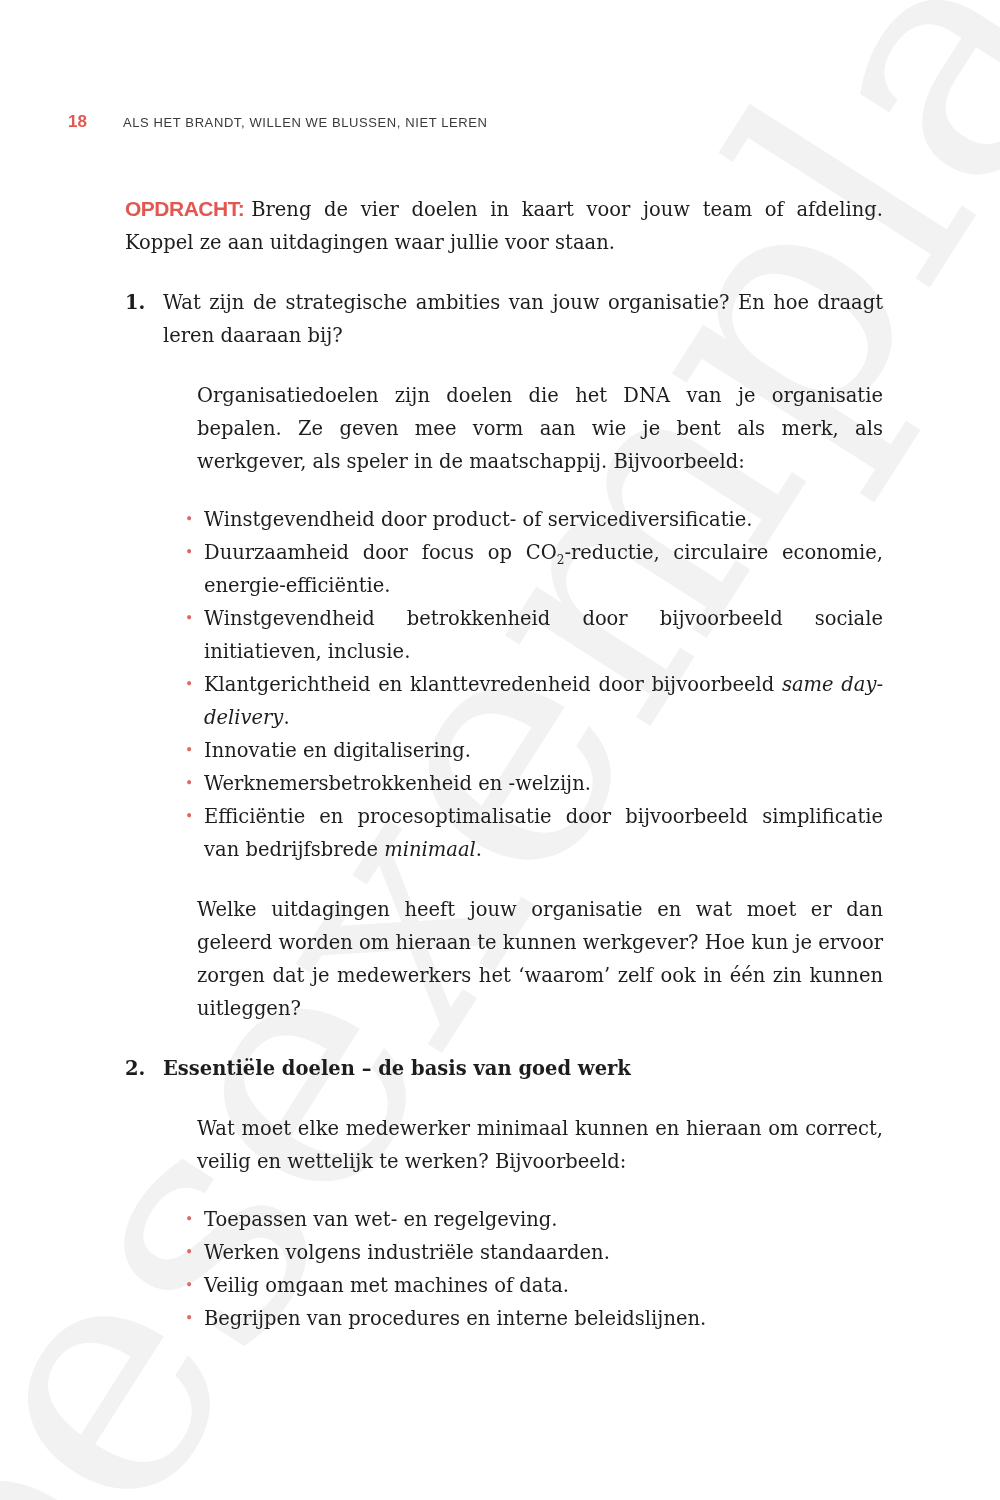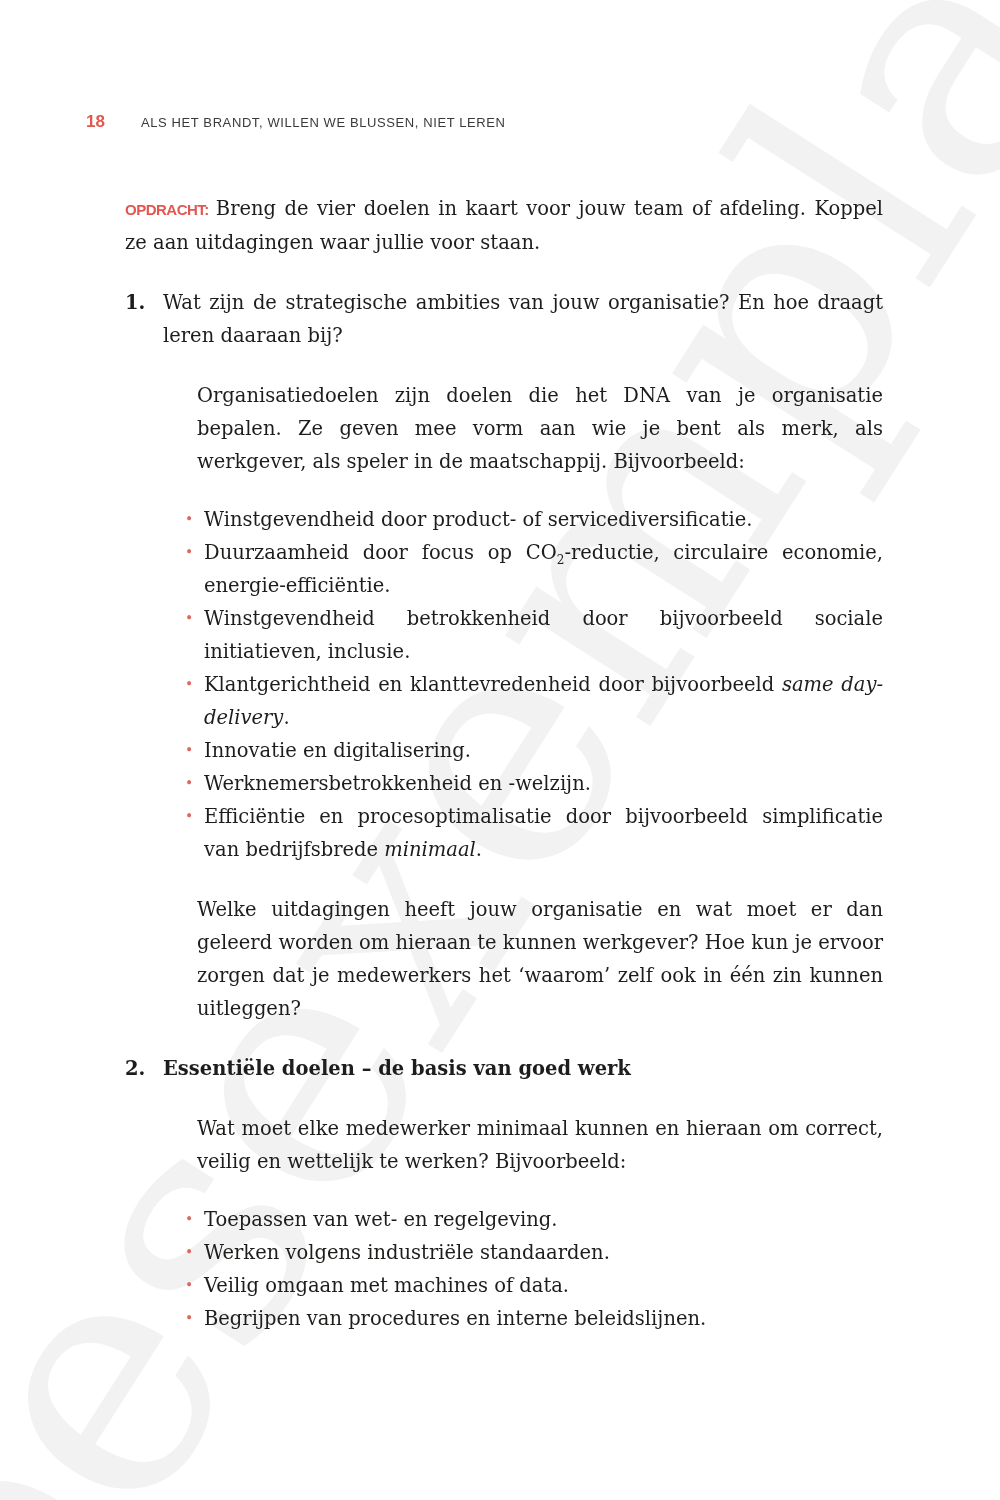--- a/index.html
+++ b/index.html
@@ -19,41 +19,40 @@
     color:#f2f2f2;
     white-space:nowrap;
     z-index:0;
     user-select:none;
   }
   .header{
     position:absolute;left:68px;top:112px;
     display:flex;align-items:baseline;
     z-index:2;
     font-family:"Liberation Sans", sans-serif;
-    margin-left:18px;
   }
   .page-number{
     color:#e2574f;font-weight:700;font-size:17px;
     width:55px;flex:none;
   }
   .running-title{
     font-size:13px;font-weight:500;letter-spacing:.6px;
     color:#3a3a3a;
     text-align:center;
   }
   .content{
     position:absolute;left:125px;top:192px;width:758px;
     z-index:1;
     font-size:19.5px;line-height:33px;
   }
   .assignment{margin:0;text-align:justify;}
   .assignment-label{
     font-family:"Liberation Sans", sans-serif;
     font-weight:700;color:#e2574f;
-    font-size:15px;letter-spacing:-.5px;
+    font-size:21px;letter-spacing:-.5px;
     margin-right:7px;
   }
   .section{display:flex;margin-top:27px;}
   .section-number{width:38px;flex:none;font-weight:700;}
   .section-content{flex:1;min-width:0;}
   .section-title{font-weight:700;}
   .para{margin:0;text-align:justify;}
   .para.spaced{margin-top:27px;margin-left:34px;}
   ul.bullets{
     list-style:none;margin:25px 0 0 0;padding:0 0 0 22px;

